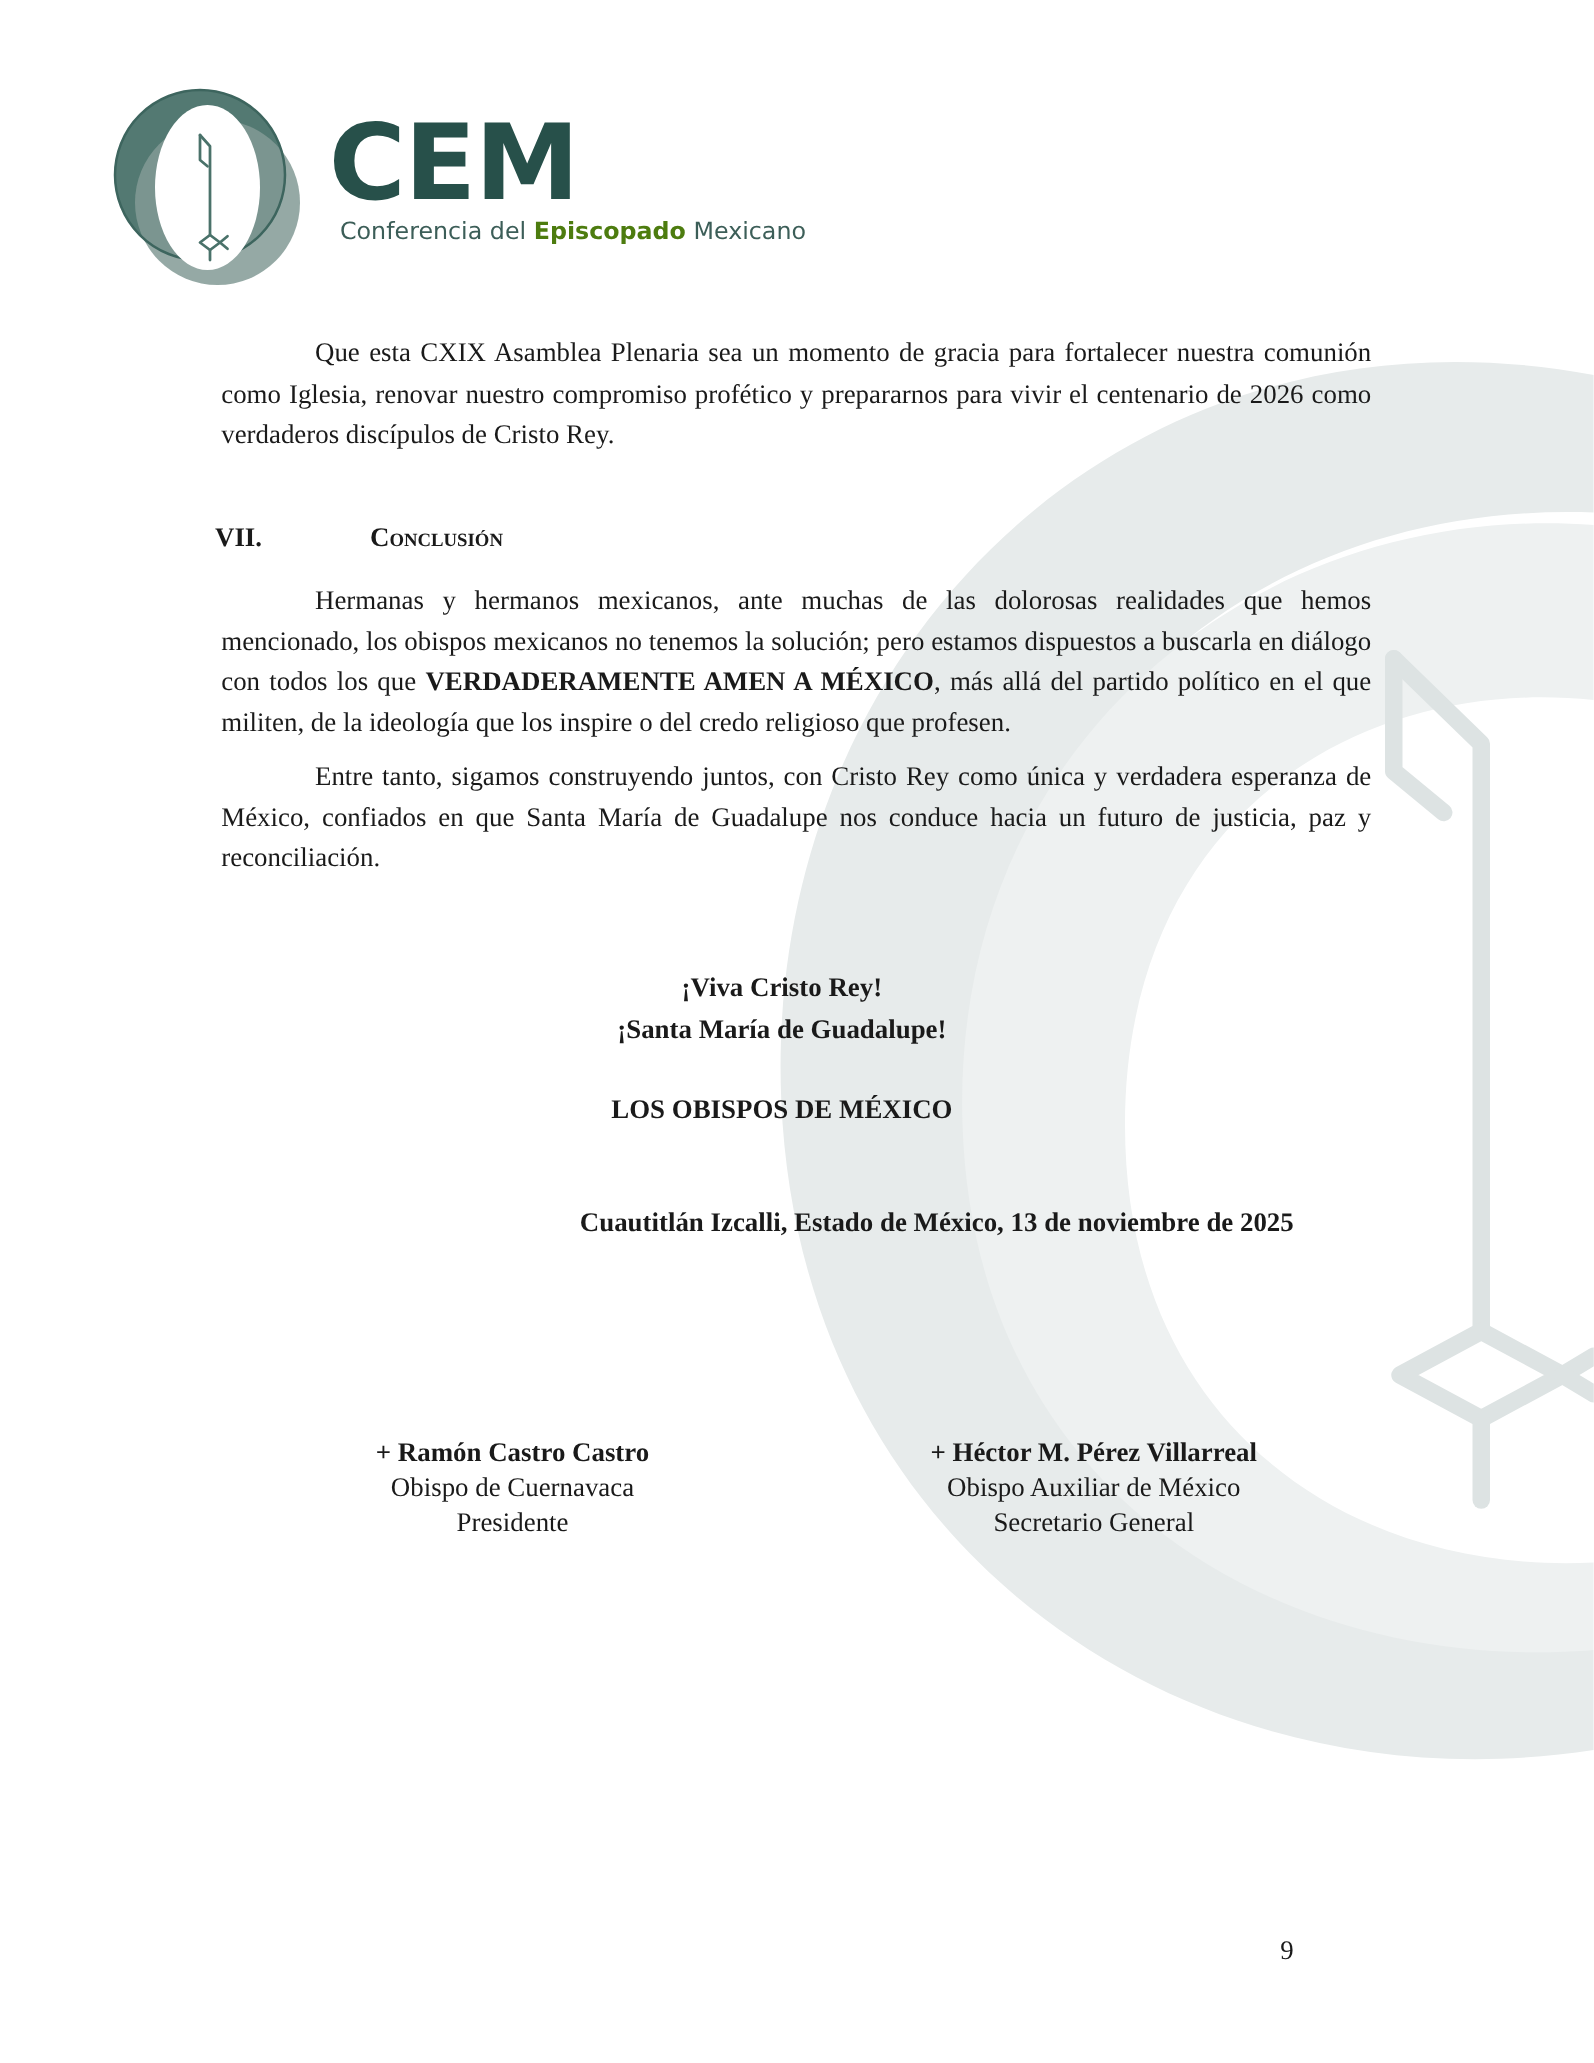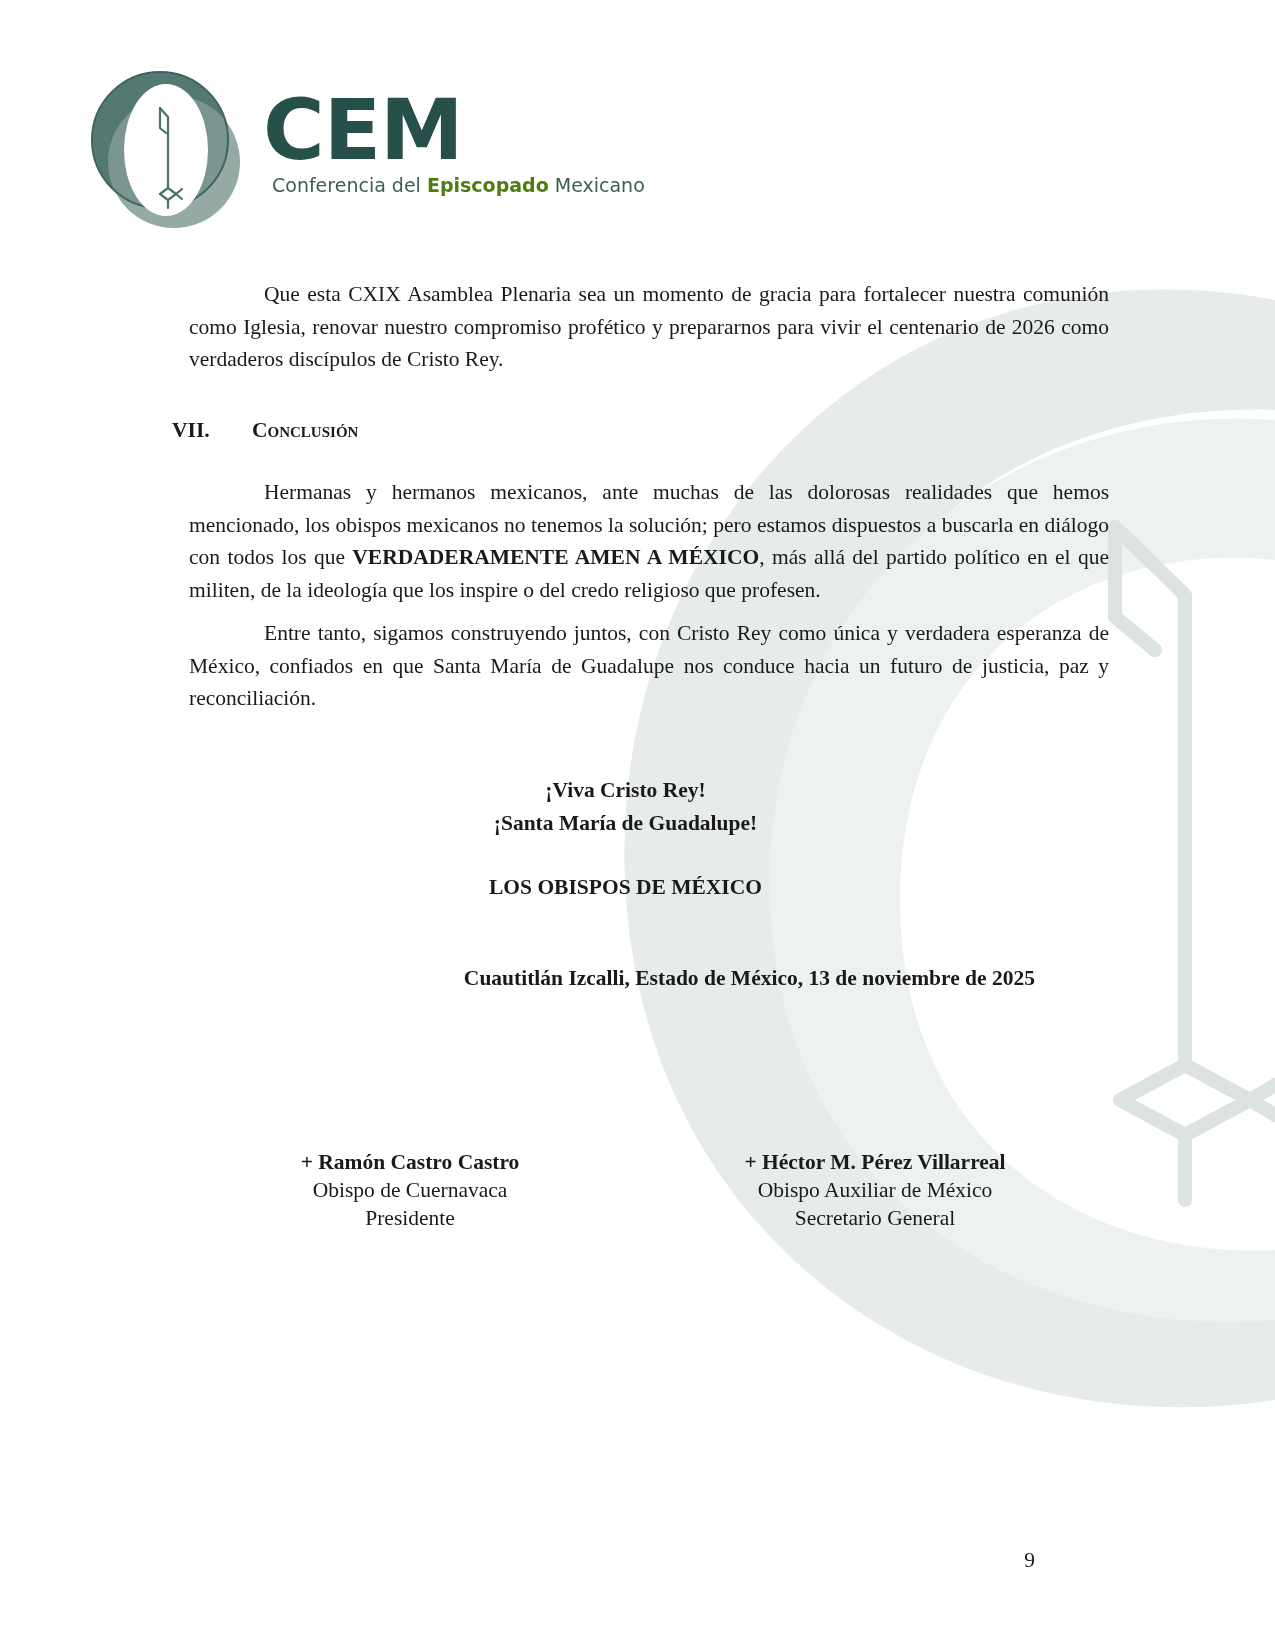--- a/index.html
+++ b/index.html
@@ -23,30 +23,30 @@
       position: absolute; left: 184px; top: 106px;
       font-family: "DejaVu Sans", sans-serif; font-size: 19px; color: #3c5e58;
       white-space: nowrap; line-height: 1;
     }
     .logo-fullname b { color: #4d7c0f; }
 
     
     .para {
       position: absolute; left: 177px; width: 920px;
       font-size: 21.5px; line-height: 32.5px; text-align: justify;
-      text-indent: 75px; margin: 12px;
+      text-indent: 75px; margin: 0;
     }
     .para strong { font-weight: bold; }
 
     .section-heading {
       position: absolute; left: 172px; top: 420px;
       font-size: 21.5px; font-weight: bold; margin: 0; line-height: 1;
     }
     .section-num { display: inline-block; width: 80px; }
-    .section-title { font-variant: small-caps; }
+    .section-title { font-variant: small-caps; margin-left: 44px; }
 
     .closing { position: absolute; left: 0; width: 1275px; text-align: center; font-weight: bold; font-size: 21.5px; }
     .date-line { position: absolute; right: 177px; top: 966px; font-size: 21.5px; font-weight: bold; }
 
     .signature {
       position: absolute; top: 1148px; width: 420px; text-align: center;
       font-size: 21.5px; line-height: 28px;
     }
     .signature .name { font-weight: bold; }
     .sig-left { left: 200px; }

